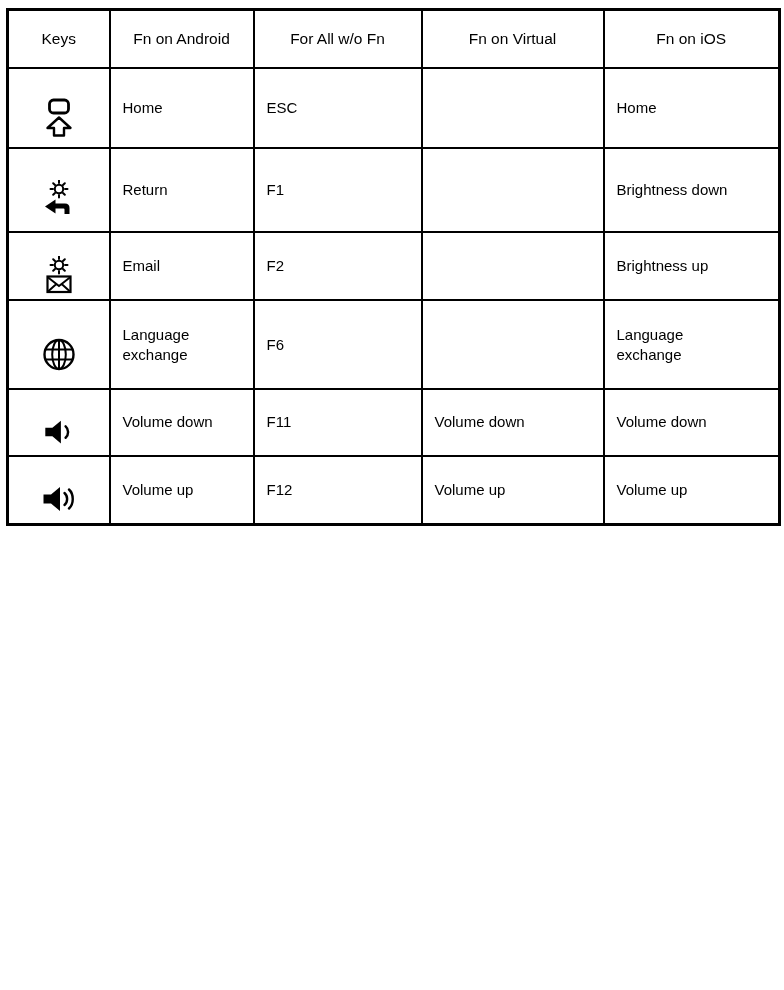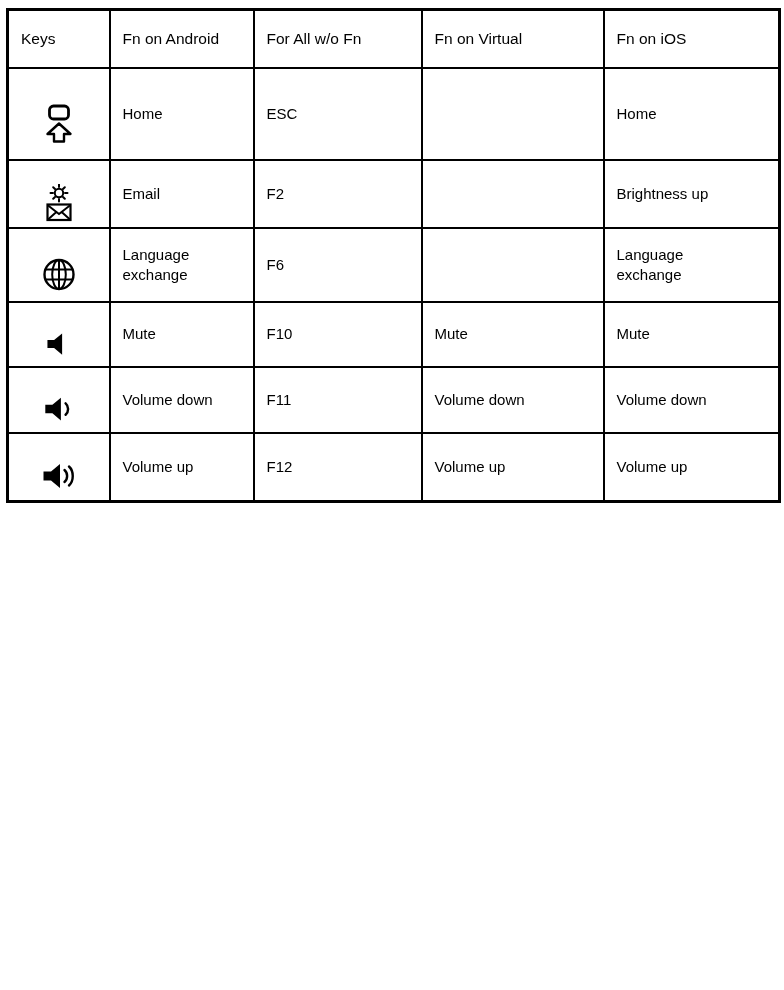--- a/index.html
+++ b/index.html
@@ -1,25 +1,25 @@
 <!DOCTYPE html>
 <html><head>
 <meta charset="utf-8">
 <style>
   html,body{margin:0;padding:0;background:#fff;color:#000;
     font-family:"Liberation Sans","DejaVu Sans",sans-serif;}
   .page{width:784px;height:990px;box-sizing:border-box;padding:8px 6px;background:#fff;}
   table{border-collapse:collapse;width:100%;table-layout:fixed;border:3px solid #000;}
   th,td{border:2.5px solid #000;padding:4px 12px;font-size:15px;line-height:1.35;
     vertical-align:middle;text-align:left;white-space:pre-line;overflow:hidden;}
-  th{text-align:left;font-weight:400;height:48px;font-size:15.5px;}
+  th{text-align:center;font-weight:400;height:48px;font-size:15.5px;}
   td.icon{text-align:center;padding:3px 2px;}
   td.icon svg{vertical-align:middle;}
-  .r0{height:92px}.r1{height:84px}.r2{height:62px}.r3{height:54px}
-  .r4{height:80px}.r5{height:52px}.r6{height:74px}.r7{height:58px}
+  .r0{height:80px}.r1{height:84px}.r2{height:62px}.r3{height:54px}
+  .r4{height:80px}.r5{height:52px}.r6{height:89px}.r7{height:58px}
   .r8{height:56px}.r9{height:58px}.r10{height:53px}.r11{height:53px}
   .r12{height:56px}
 </style>
 </head>
 <body>
 
 <div class="page">
 <table>
   <colgroup>
     <col style="width:102px">
@@ -44,20 +44,32 @@
         <span><svg viewBox="0 0 36 40" width="36" height="40">
           <rect x="8.5" y="2" width="19" height="13" rx="4" fill="none" stroke="#000" stroke-width="2.8"></rect>
           <path d="M18 19.5 L29.5 30 L23 30 L23 37.5 L13 37.5 L13 30 L6.5 30 Z" fill="none" stroke="#000" stroke-width="2.4" stroke-linejoin="round"></path>
         </svg></span></td>
       <td>Home</td>
       <td>ESC</td>
       <td></td>
       <td>Home</td>
     </tr>
 
+    <tr class="r1">
+      <td class="icon">
+        <span><svg viewBox="0 0 36 40" width="36" height="40">
+          <circle cx="18" cy="9" r="4.2" fill="none" stroke="#000" stroke-width="2"></circle>
+          <path d="M18 .5 V3 M18 15 V17.5 M9.5 9 H12 M24 9 H26.5 M12.2 3.2 l1.8 1.8 M22 13 l1.8 1.8 M12.2 14.8 l1.8 -1.8 M22 5 l1.8 -1.8" fill="none" stroke="#000" stroke-width="2" stroke-linecap="round"></path>
+          <path d="M4 26.5 L14.5 19.5 V23.5 H24 Q28.5 23.5 28.5 28 V34 H23.5 V29.5 Q23.5 28.5 22.5 28.5 H14.5 V33.5 Z" fill="#000"></path>
+        </svg></span></td>
+      <td>Return</td>
+      <td>F1</td>
+      <td></td>
+      <td>Brightness down</td>
+    </tr>
 
     <tr class="r2">
       <td class="icon">
         <span><svg viewBox="0 0 36 40" width="36" height="40">
           <circle cx="18" cy="9" r="4.2" fill="none" stroke="#000" stroke-width="2"></circle>
           <path d="M18 .5 V3 M18 15 V17.5 M9.5 9 H12 M24 9 H26.5 M12.2 3.2 l1.8 1.8 M22 13 l1.8 1.8 M12.2 14.8 l1.8 -1.8 M22 5 l1.8 -1.8" fill="none" stroke="#000" stroke-width="2" stroke-linecap="round"></path>
           <rect x="6.5" y="20.5" width="23" height="15.5" fill="none" stroke="#000" stroke-width="2.2"></rect>
           <path d="M6.5 21 L18 30 L29.5 21 M7 35.5 L14.8 28.6 M29 35.5 L21.2 28.6" fill="none" stroke="#000" stroke-width="2"></path>
         </svg></span></td>
       <td>Email</td>
@@ -80,30 +92,20 @@
 exchange</td>
       <td>F6</td>
       <td></td>
       <td>Language
 exchange</td>
     </tr>
 
 
 
 
-    <tr class="r10">
-      <td class="icon">
-        <span><svg viewBox="0 0 36 40" width="32" height="36">
-          <path d="M5 14.5 H12.5 L21.5 7 V31 L12.5 23.5 H5 Z" fill="#000"></path>
-        </svg></span></td>
-      <td>Mute</td>
-      <td>F10</td>
-      <td>Mute</td>
-      <td>Mute</td>
-    </tr>
 
     <tr class="r11">
       <td class="icon">
         <span><svg viewBox="0 0 36 40" width="34" height="38">
           <path d="M3.5 14.5 H11 L20 7 V31 L11 23.5 H3.5 Z" fill="#000"></path>
           <path d="M25 13 C28.5 16 28.5 22 25 25" fill="none" stroke="#000" stroke-width="2.6" stroke-linecap="round"></path>
         </svg></span></td>
       <td>Volume down</td>
       <td>F11</td>
       <td>Volume down</td>

